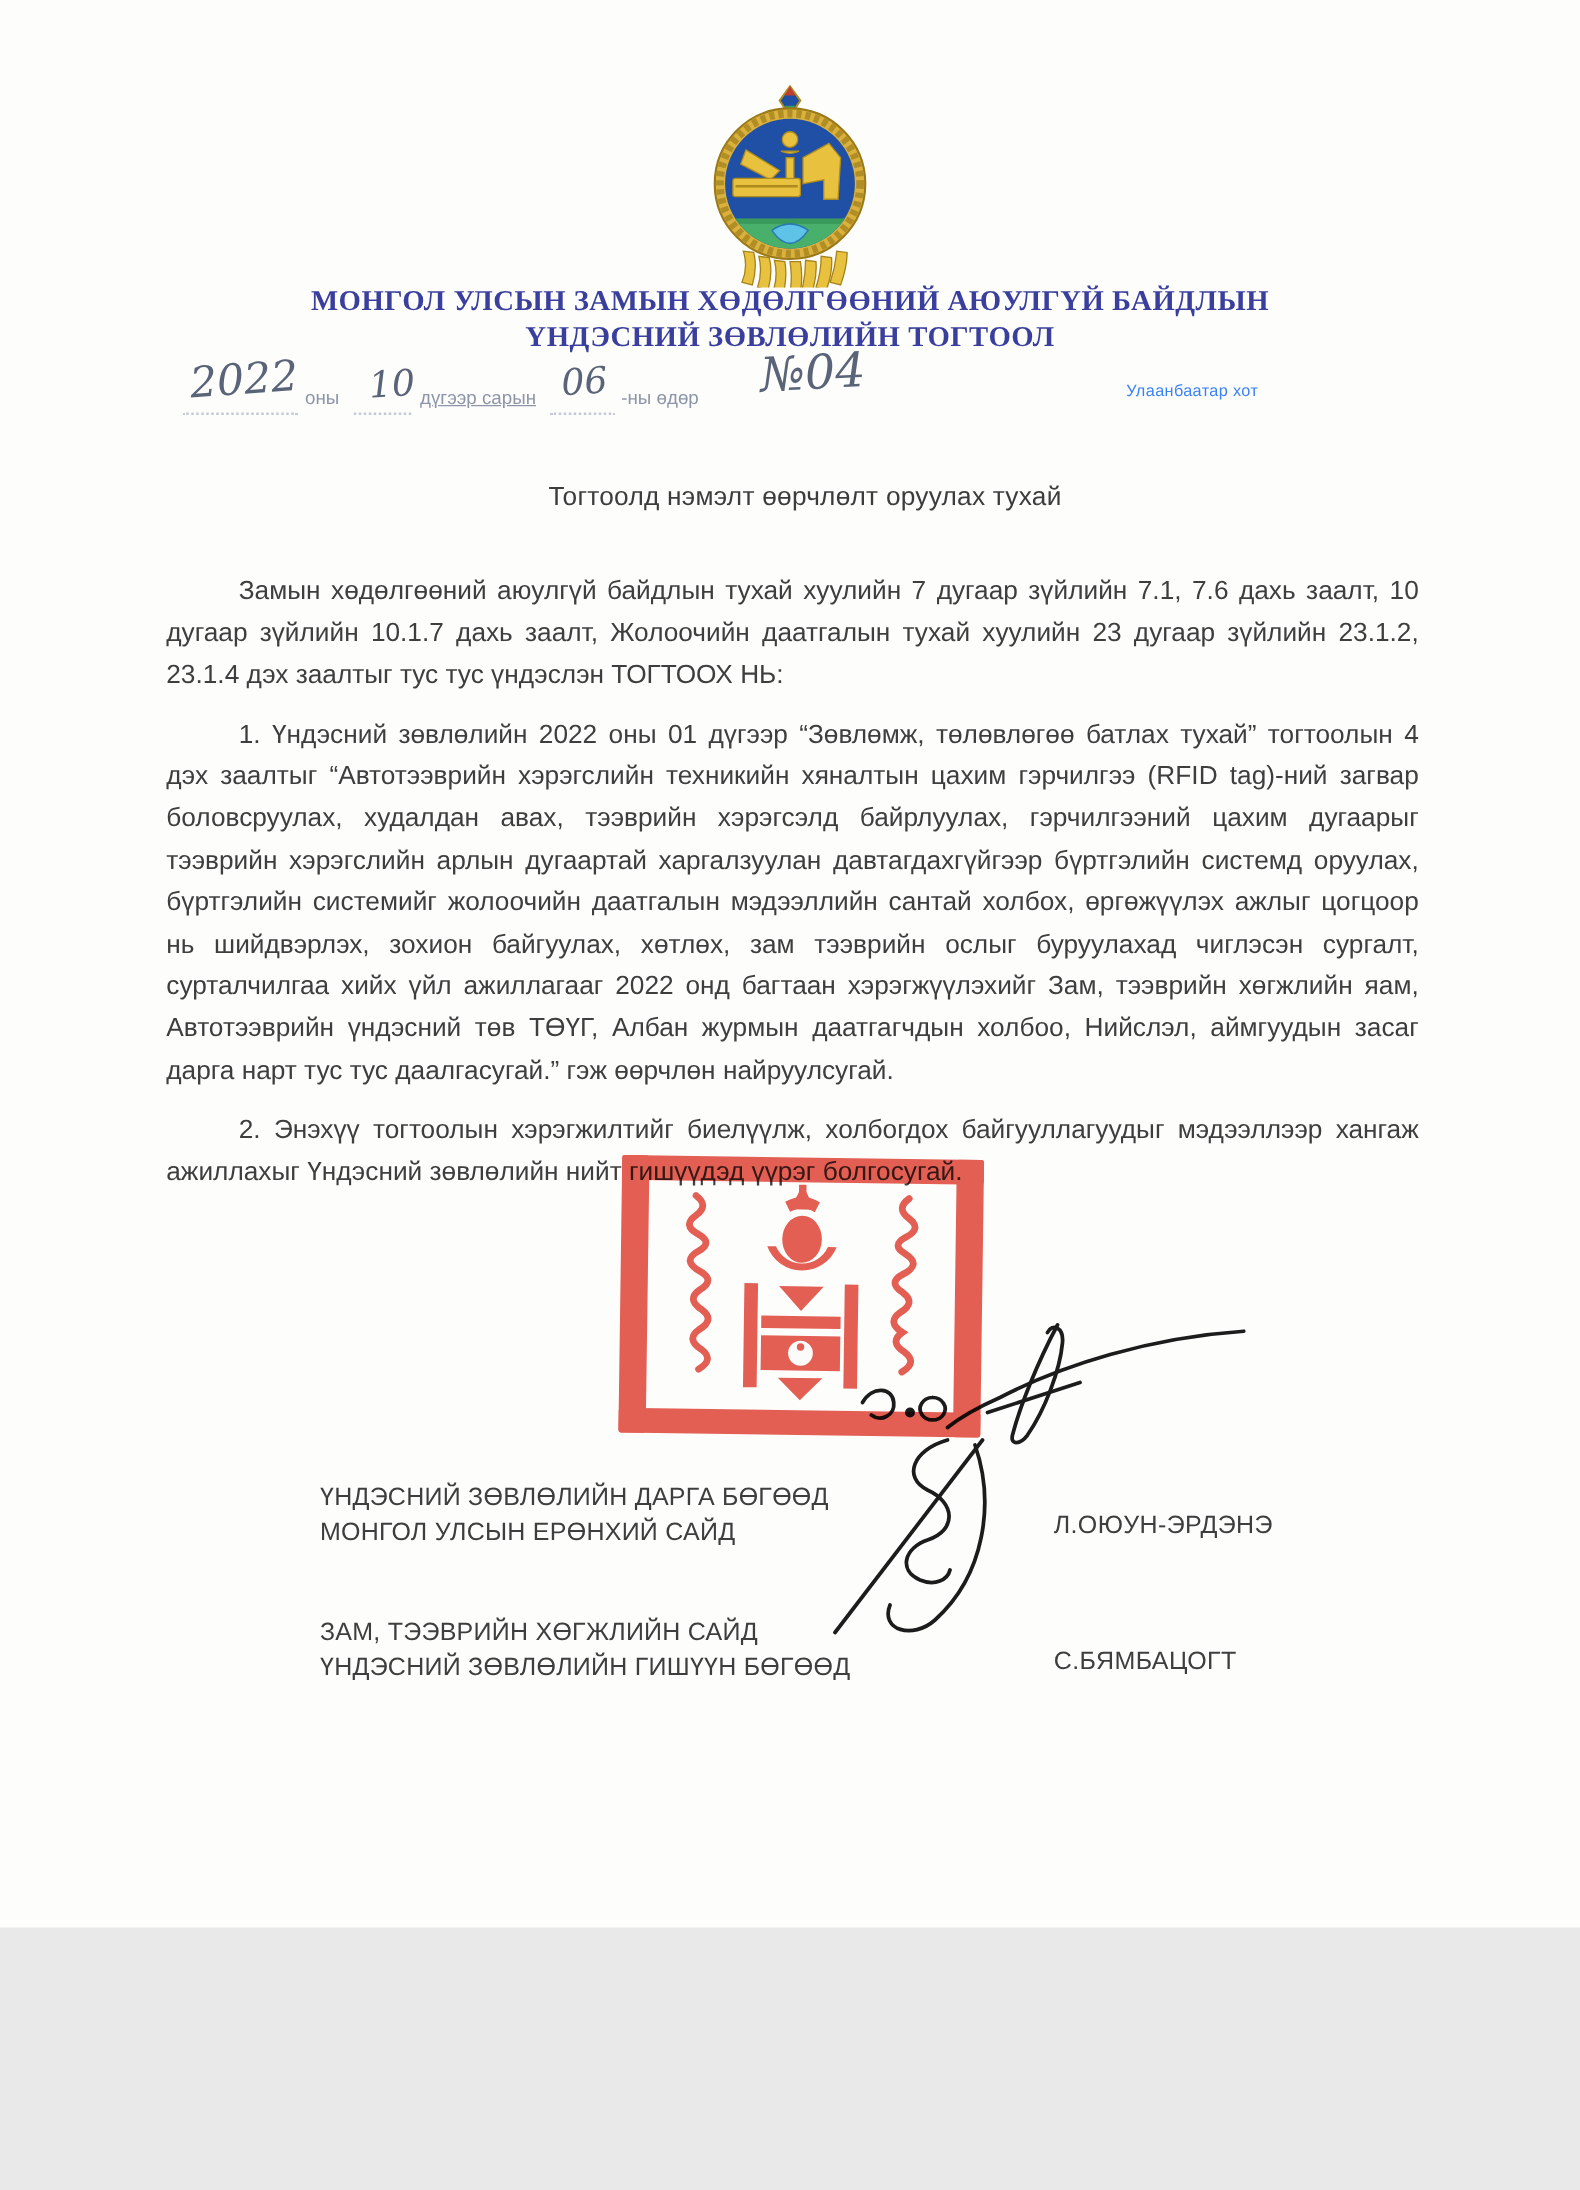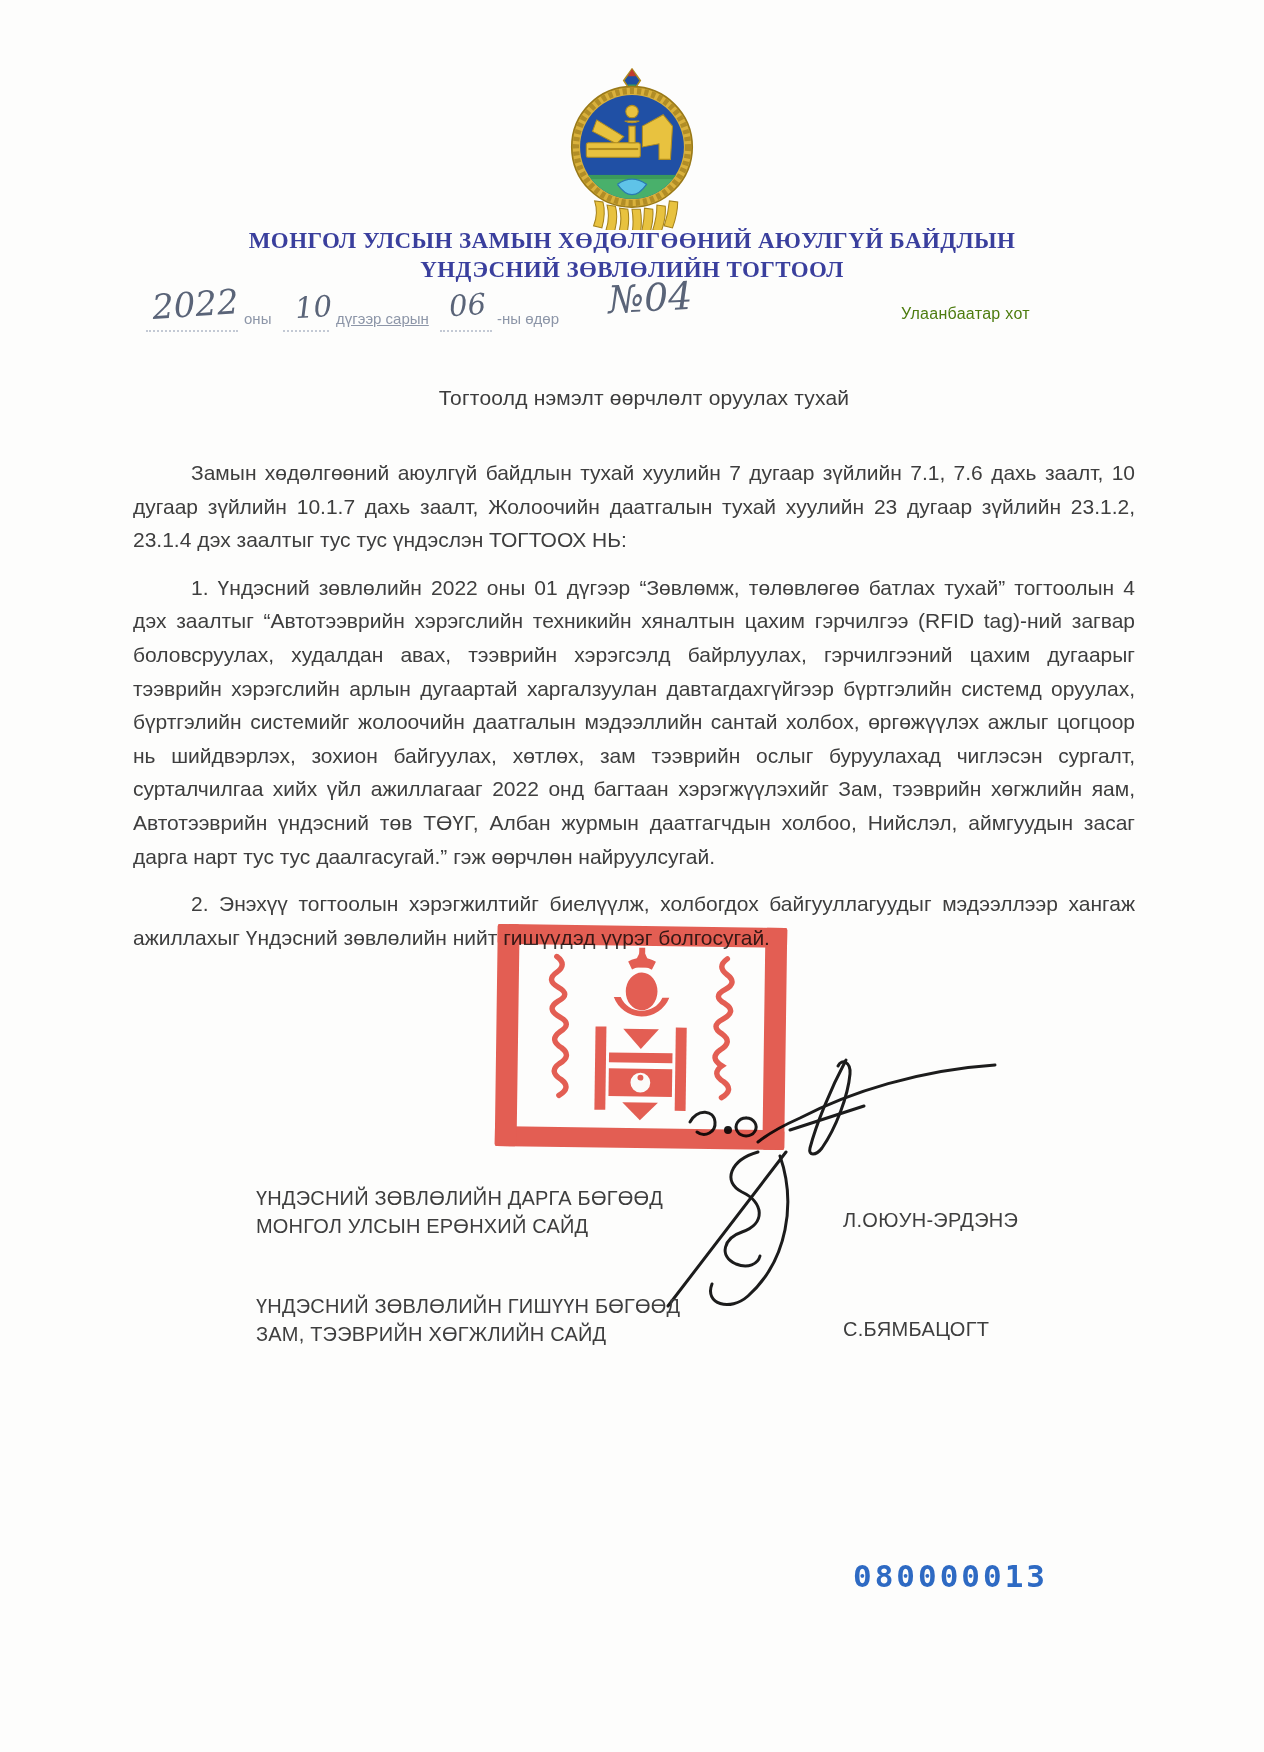--- a/index.html
+++ b/index.html
@@ -3,21 +3,21 @@
 <meta charset="utf-8">
 <style>
   html,body{margin:0;padding:0;}
   body{
     width:1264px;height:1752px;
     background:#e9e9e9;
     font-family:"Liberation Sans", sans-serif;
   }
   .page{
     position:relative;
-    width:1264px;height:1752px;
+    width:1264px;height:1542px;
     background:#fdfdfc;
     overflow:hidden;
   }
   
   .emblem{
     position:absolute;left:50%;top:68px;transform:translateX(-50%);
     width:210px;height:162px;
   }
   
   .title{
@@ -50,21 +50,21 @@
   .dots-day{left:440px;top:330px;width:52px;}
   .dl-label{
     position:absolute;
     font-size:15px;color:#8d96a8;white-space:nowrap;
   }
   .lbl-year{left:244px;top:310px;}
   .lbl-month{left:336px;top:310px;text-decoration:underline;}
   .lbl-day{left:497px;top:310px;}
   .city{
     position:absolute;left:901px;top:305px;
-    font-size:16px;color:#4d7c0f;letter-spacing:.3px;
+    font-size:13px;color:#3b82f6;letter-spacing:.3px;
   }
   
   .subject{
     position:absolute;left:0;top:386px;width:100%;
     text-align:center;font-size:21px;color:#3c3c3c;letter-spacing:.2px;margin-left:12px;
   }
   .body{
     position:absolute;left:133px;top:456px;width:1002px;
     font-size:21px;color:#3e3e3e;
     line-height:33.6px;
@@ -231,20 +231,20 @@
     </g>
   </svg>
 
   <div class="sig-block sig-block-1">
     <div>ҮНДЭСНИЙ ЗӨВЛӨЛИЙН ДАРГА БӨГӨӨД</div>
     <div>МОНГОЛ УЛСЫН ЕРӨНХИЙ САЙД</div>
   </div>
   <div class="sig-name sig-name-1">Л.ОЮУН-ЭРДЭНЭ</div>
 
   <div class="sig-block sig-block-2">
+    <div>ЗАМ, ТЭЭВРИЙН ХӨГЖЛИЙН САЙД</div>
     <div>ҮНДЭСНИЙ ЗӨВЛӨЛИЙН ГИШҮҮН БӨГӨӨД</div>
-    <div>ЗАМ, ТЭЭВРИЙН ХӨГЖЛИЙН САЙД</div>
   </div>
   <div class="sig-name sig-name-2">С.БЯМБАЦОГТ</div>
 
   <div class="serial">080000013</div>
 
 </div>
 
 </body></html>

